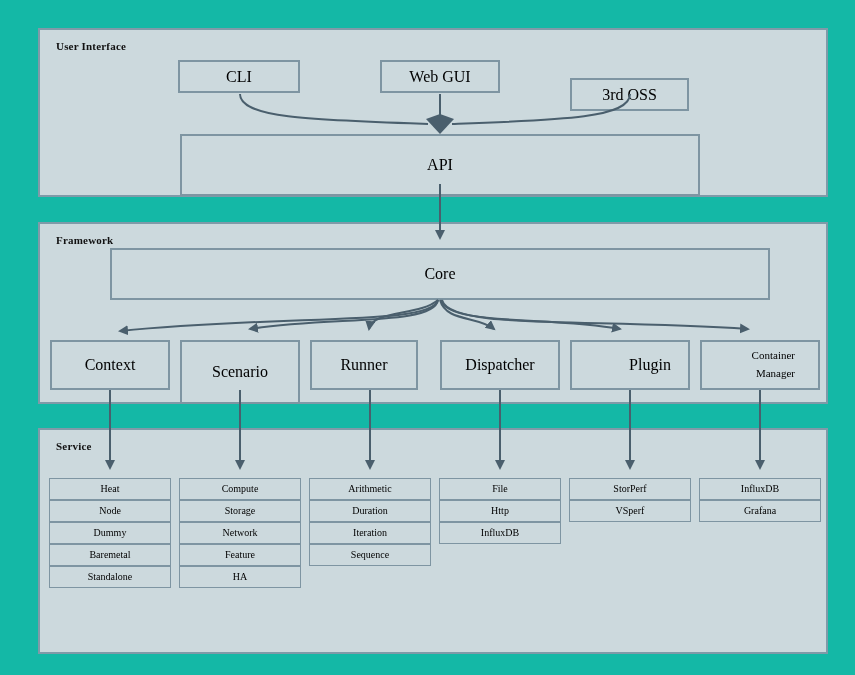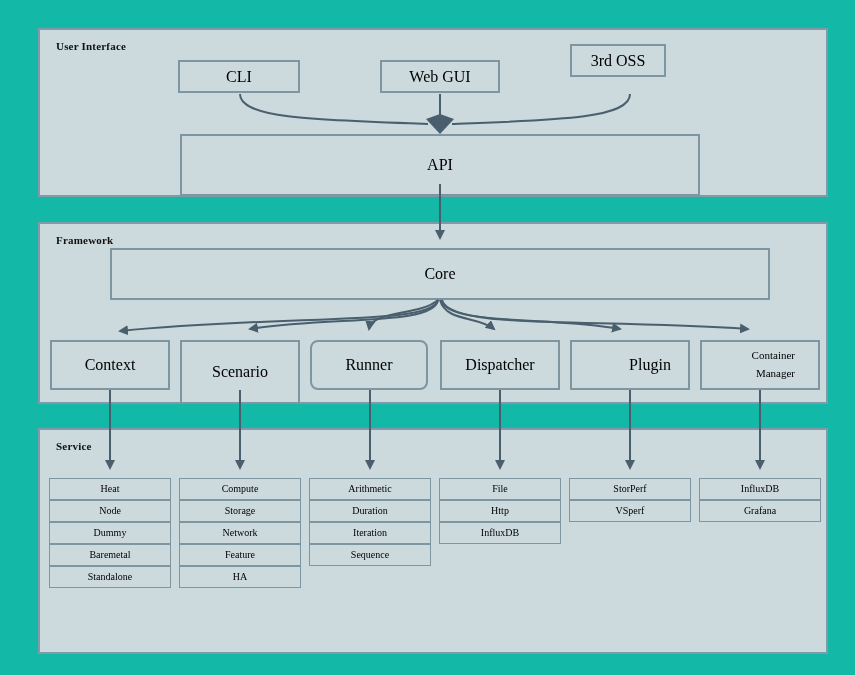--- a/index.html
+++ b/index.html
@@ -40,21 +40,21 @@
   <div class="section" style="top:28px;height:169px;">
     <span class="section-label">User Interface</span>
   </div>
 
   <div class="box" style="left:178px;top:60px;width:122px;height:33px;">
     <span>CLI</span>
   </div>
   <div class="box" style="left:380px;top:60px;width:120px;height:33px;">
     <span>Web GUI</span>
   </div>
-  <div class="box" style="left:570px;top:44px;width:96px;height:33px;">
+  <div class="box" style="left:570px;top:78px;width:119px;height:33px;">
     <span>3rd OSS</span>
   </div>
 
   <div class="box" style="left:180px;top:134px;width:520px;height:62px;">
     <span>API</span>
   </div>
 
   <div class="section" style="top:222px;height:182px;">
     <span class="section-label">Framework</span>
   </div>
@@ -62,21 +62,21 @@
   <div class="box" style="left:110px;top:248px;width:660px;height:52px;">
     <span>Core</span>
   </div>
 
   <div class="box" style="left:50px;top:340px;width:120px;height:50px;">
     <span>Context</span>
   </div>
   <div class="box" style="left:180px;top:340px;width:120px;height:64px;">
     <span>Scenario</span>
   </div>
-  <div class="box" style="left:310px;top:340px;width:118px;height:50px;border-radius:8px;">
+  <div class="box" style="left:310px;top:340px;width:108px;height:50px;">
     <span>Runner</span>
   </div>
   <div class="box" style="left:440px;top:340px;width:120px;height:50px;">
     <span>Dispatcher</span>
   </div>
   <div class="box" style="left:570px;top:340px;width:120px;height:50px;padding-left:40px;">
     <span>Plugin</span>
   </div>
   <div class="box small-label" style="left:700px;top:340px;width:120px;height:50px;">
     <span class="wrap">Container Manager</span>

